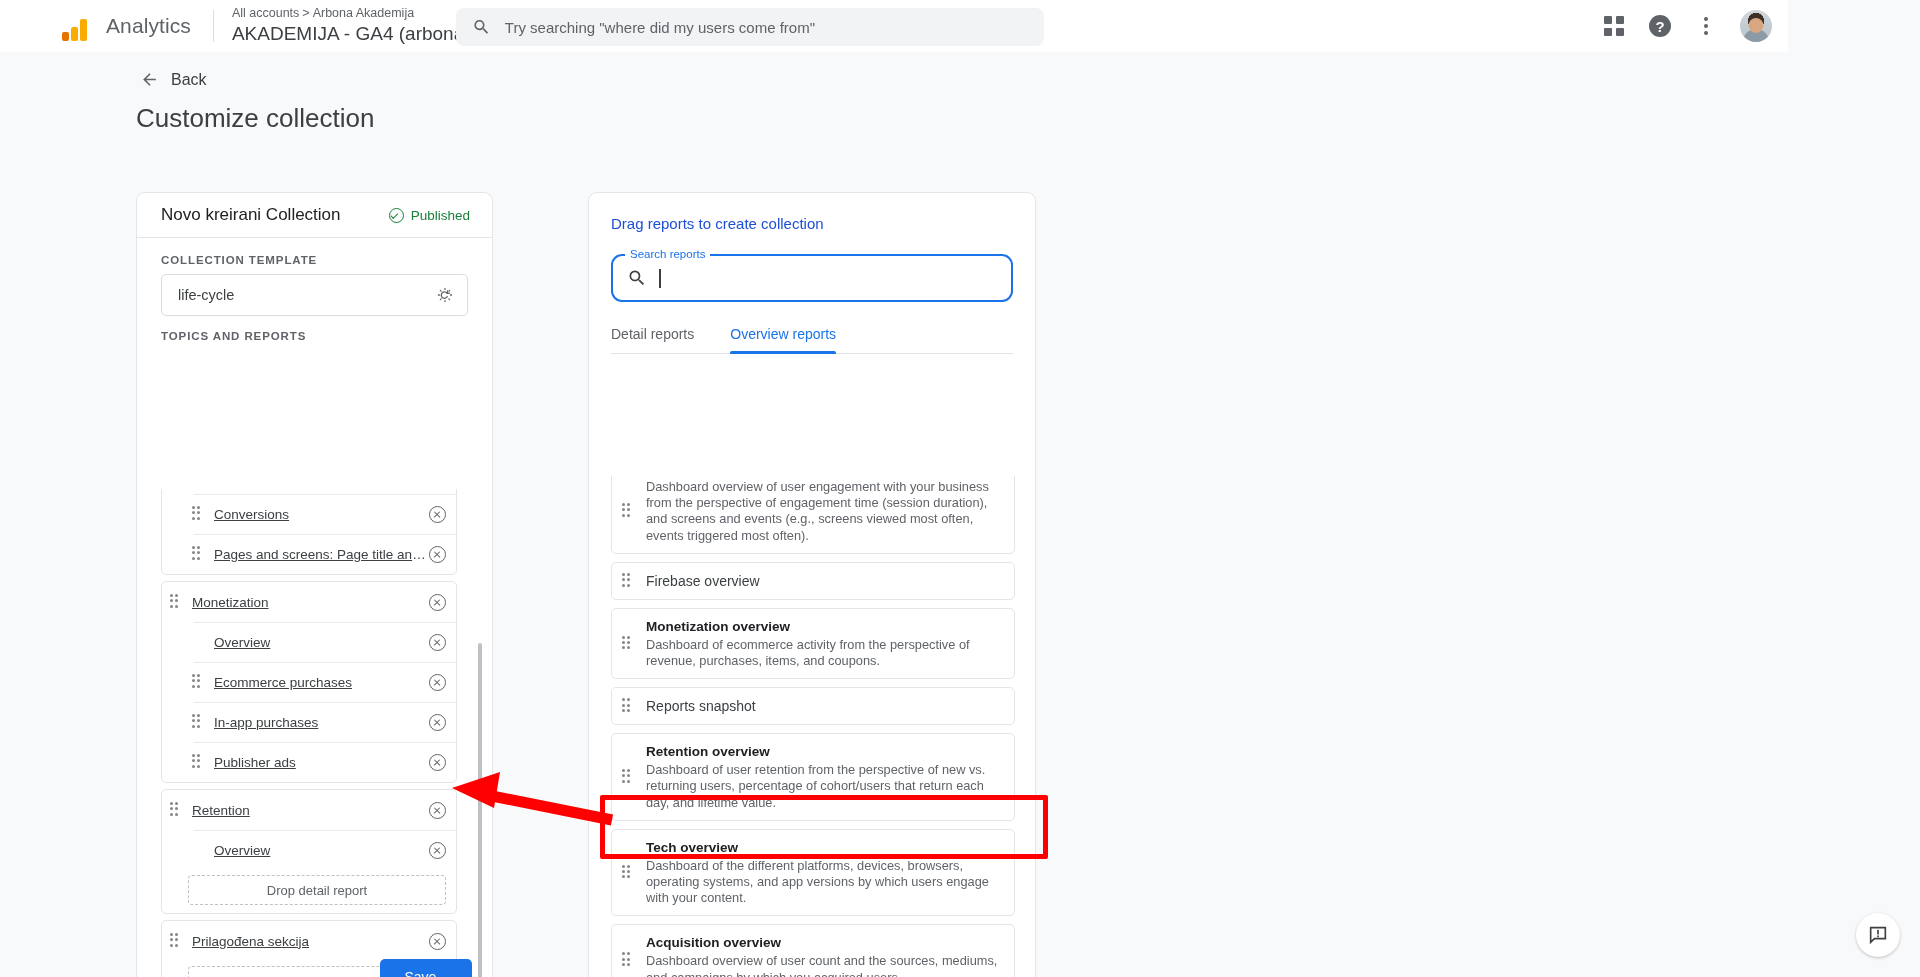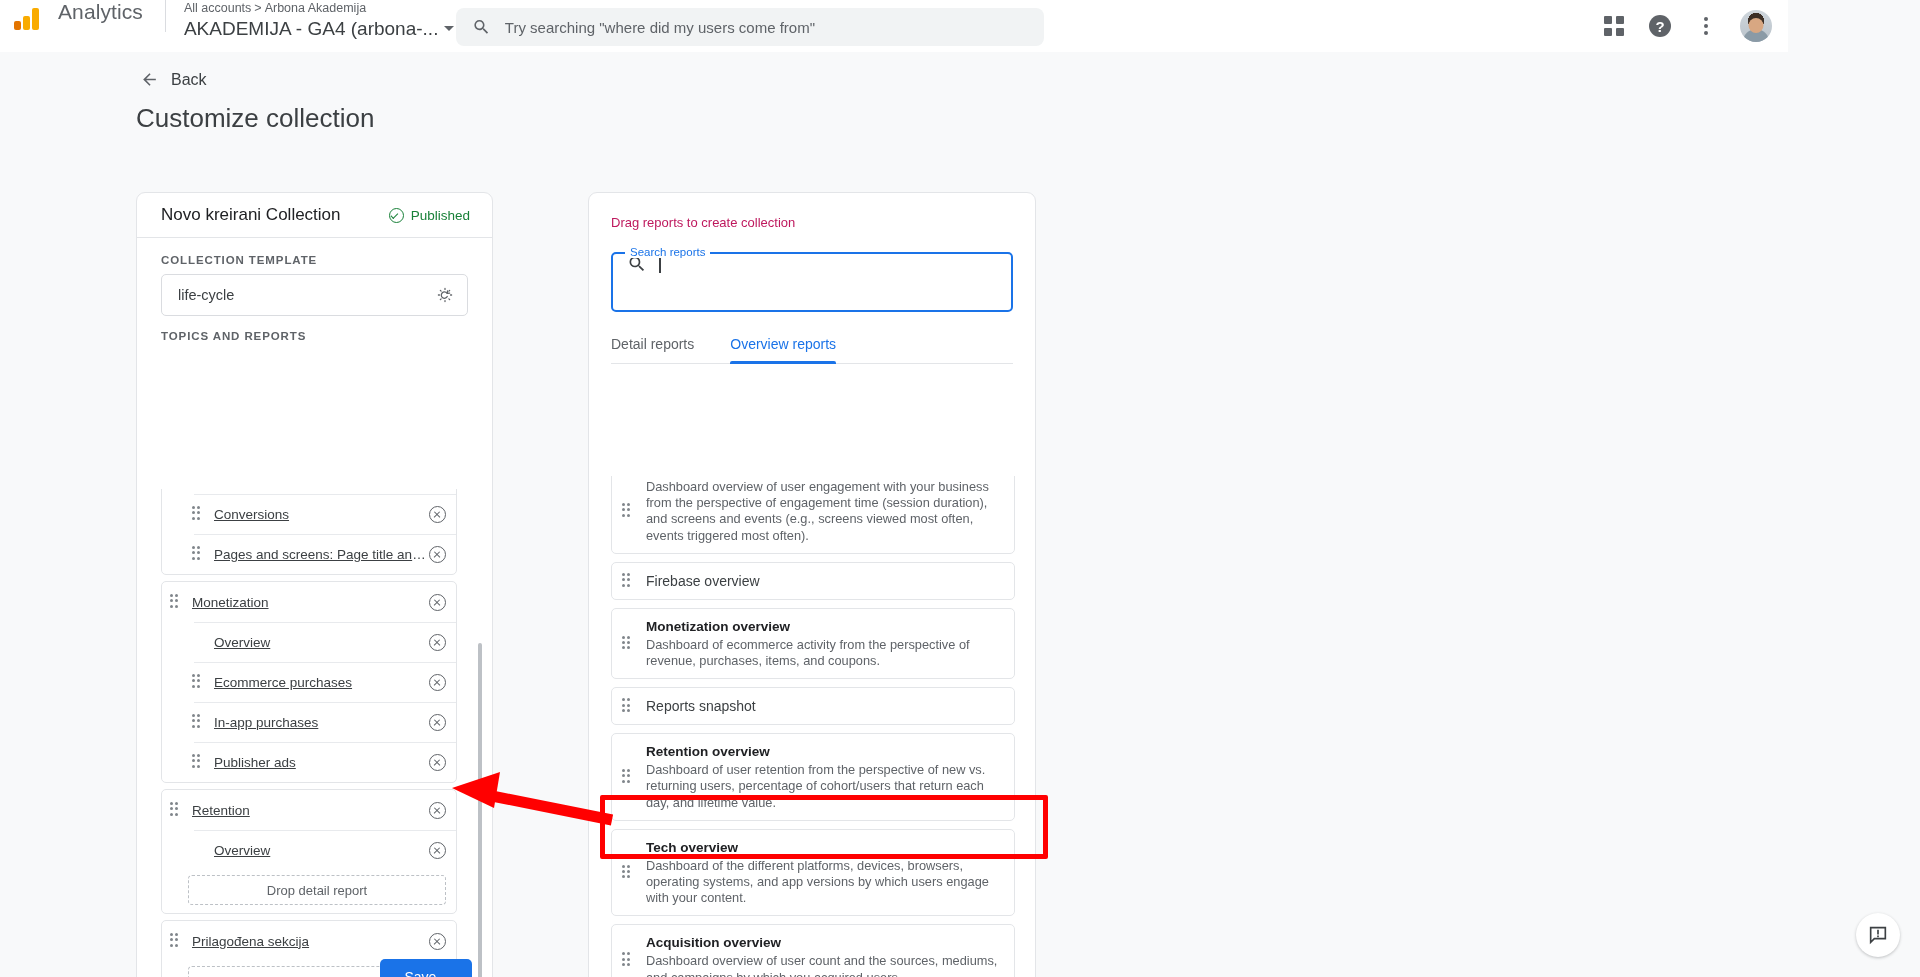--- a/index.html
+++ b/index.html
@@ -7,22 +7,23 @@
     width: 1920px; height: 977px;
     font-family: "Liberation Sans", sans-serif;
     background: #f8f9fa;
     overflow: hidden;
     color: #202124;
   }
 
   
   .topbar {
     position: absolute; top: 0; left: 0; width: 1788px; height: 52px;
-    background: #fff; display: flex; align-items: flex-start;
+    background: #fff; display: flex; align-items: center;
     border-bottom: 1px solid #fff;
+    padding-left: 48px;
   }
   .ga-logo { margin-left: 14px; width: 34px; height: 30px; display:flex; align-items:flex-end; gap:2px; }
   .ga-logo .b1 { width:7px; height:14px; background:#f9ab00; border-radius:2px; }
   .ga-logo .b2 { width:7px; height:22px; background:#f9ab00; border-radius:2px; }
   .ga-logo .b3 { width:7px; height:9px;  background:#e37400; border-radius:2px; }
   .brand {
     font-size: 21px; color: #5f6368; margin-left: 10px; letter-spacing: .1px;
     font-weight: 400;
   }
   .brand-divider { width:1px; height:32px; background:#dadce0; margin:0 18px 0 22px; }
@@ -128,24 +129,24 @@
     background:#1a73e8; color:#fff; border:none; border-radius:5px;
     height:36px; padding:0 24px; font-size:14px; cursor:pointer;
     font-family:"Liberation Sans", sans-serif;
   }
 
   
   .right-card {
     position:absolute; left:588px; top:140px; width:448px; height:824px;
     background:#fff; border:1px solid #e3e5e8; border-radius:9px; overflow:hidden;
   }
-  .rc-title { font-size:13px; color:#be185d; margin:22px 0 0 22px; }
+  .rc-title { font-size:15px; color:#1d4ed8; margin:22px 0 0 22px; }
   .search-field {
-    position:relative; margin:22px 0 0 22px; width:402px; height:60px;
-    border:2px solid #1a73e8; border-radius:5px; display:flex; padding-left:14px; gap:12px;
+    position:relative; margin:22px 0 0 22px; width:402px; height:48px;
+    border:2px solid #1a73e8; border-radius:11px; display:flex; align-items:center; padding-left:14px; gap:12px;
   }
   .search-legend {
     position:absolute; top:-8px; left:12px; background:#fff; padding:0 5px;
     font-size:11.5px; color:#1a73e8;
   }
   .caret-bar { width:1.5px; height:19px; background:#3c4043; animation:none; }
   .search-field input {
     border:none; outline:none; font-size:14px; width:330px; background:transparent;
     font-family:"Liberation Sans", sans-serif;
   }

